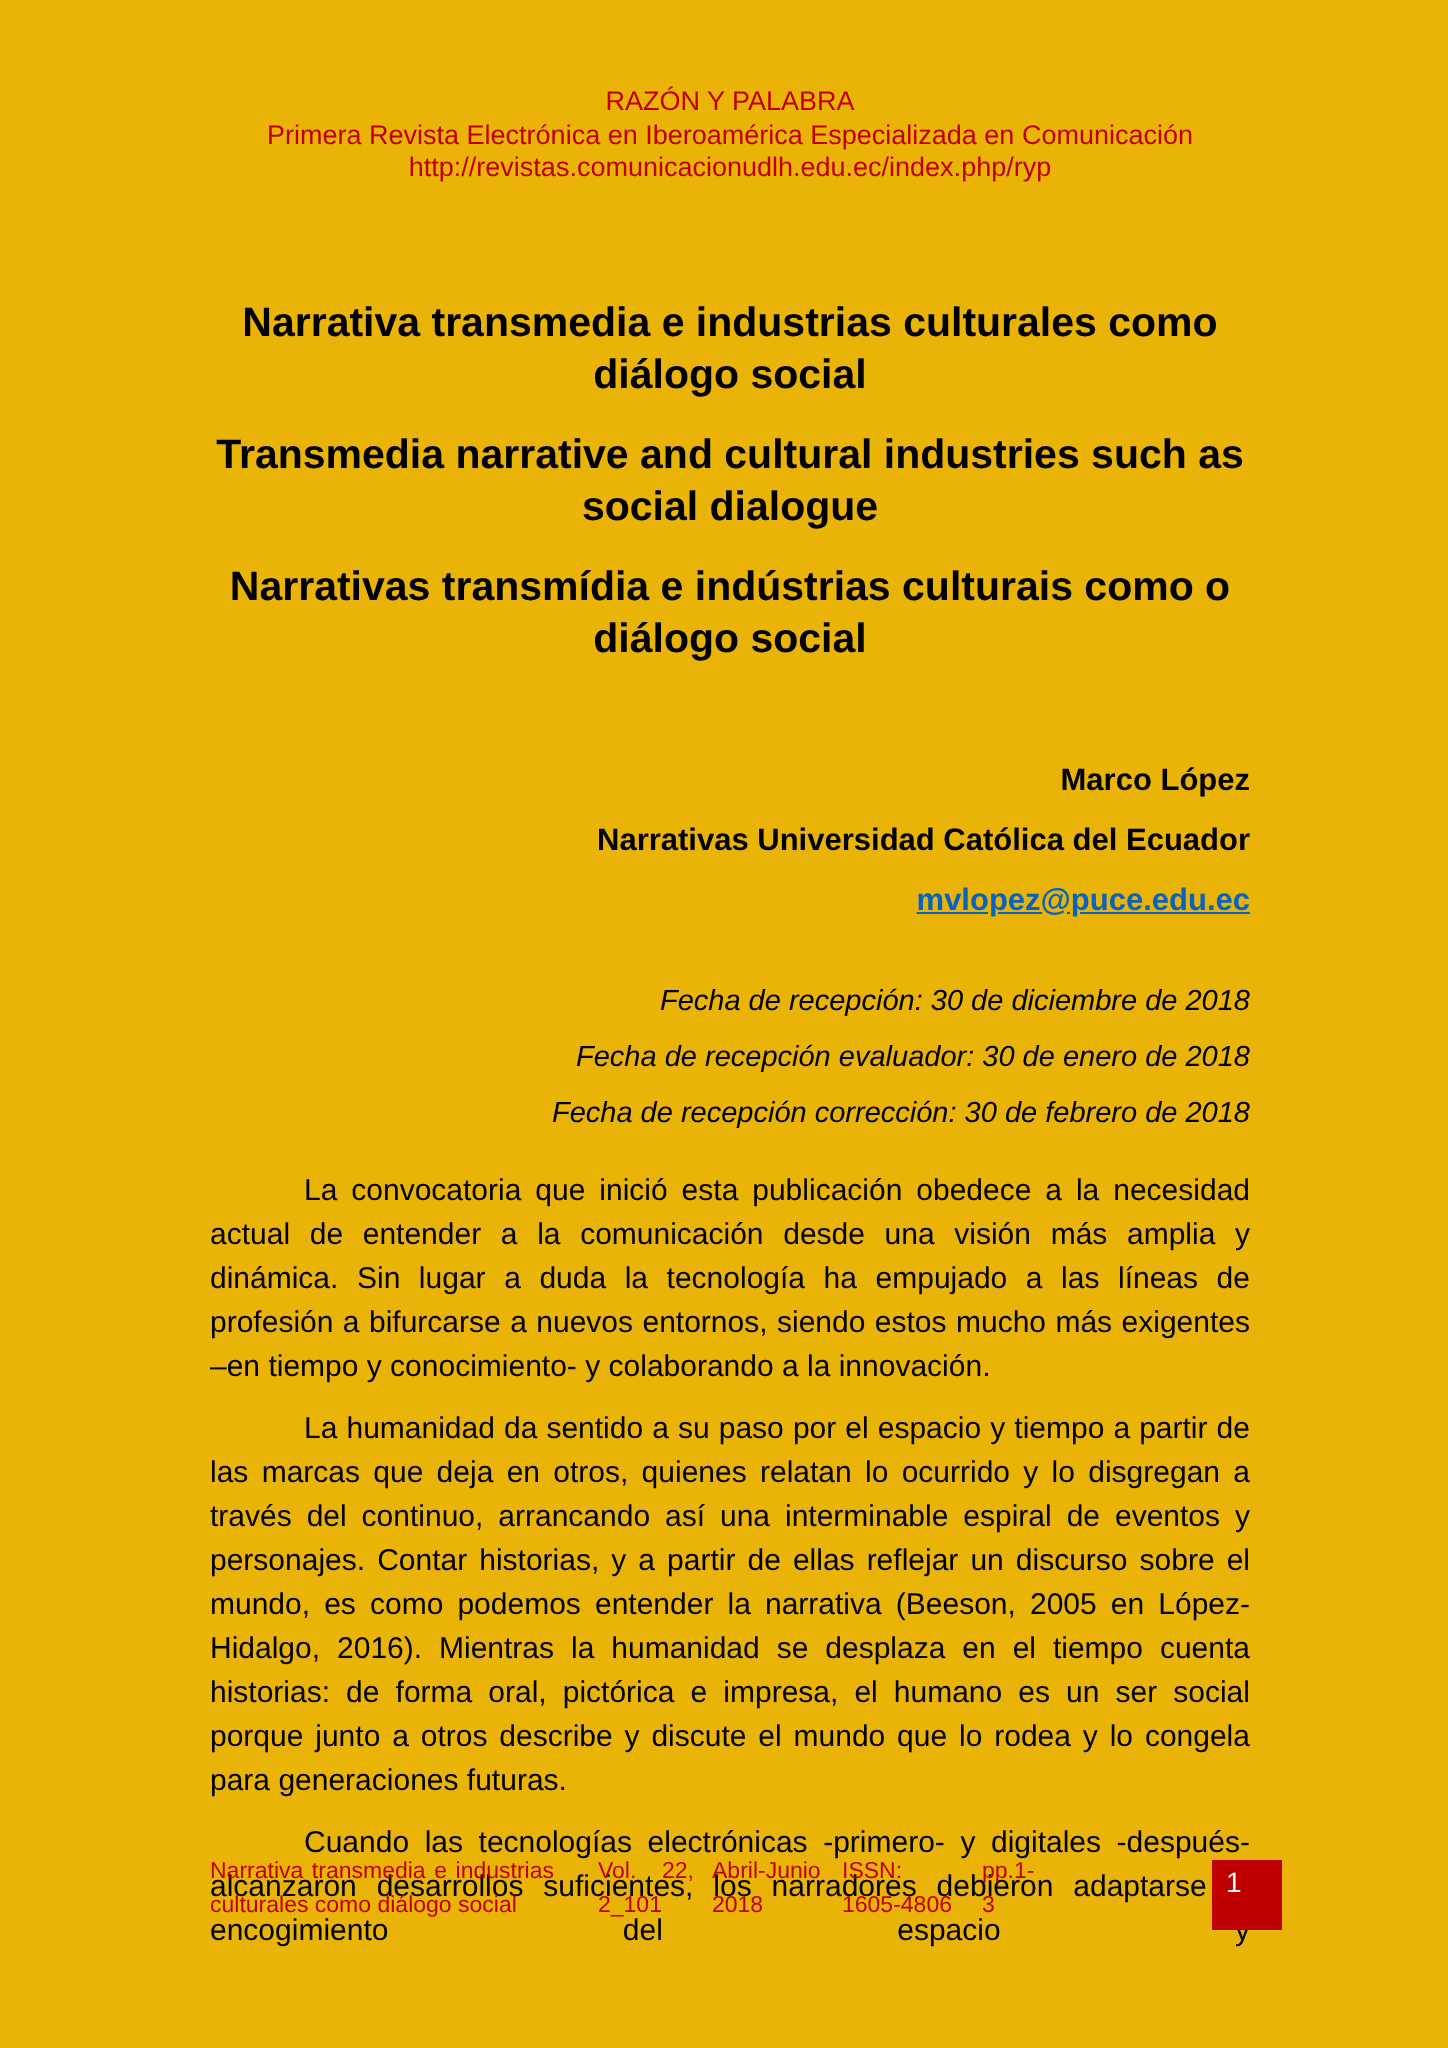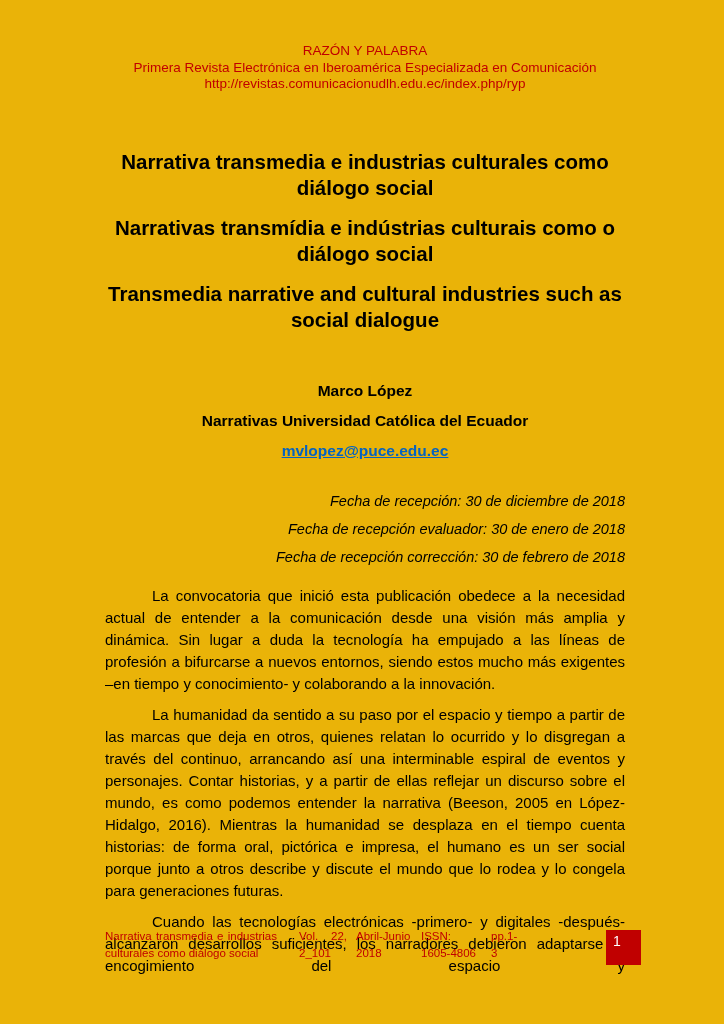--- a/index.html
+++ b/index.html
@@ -32,21 +32,21 @@
     font-size: 20.5px;
     line-height: 26px;
     font-weight: 700;
     text-align: center;
     margin: 0 0 14px 0;
   }
 
   
   .author-block {
     margin-top: 49px;
-    text-align: center;
+    text-align: right;
     font-weight: 700;
     font-size: 15.5px;
   }
   .author-line { line-height: 17px; margin-bottom: 13px; }
   .author-email {
     color: #0563C1;
     text-decoration: underline;
     font-weight: 700;
     cursor: pointer;
   }
@@ -109,22 +109,22 @@
 <div class="page">
 
   <header class="journal-header">
     <span class="jh-line">RAZÓN Y PALABRA</span>
     <span class="jh-line">Primera Revista Electrónica en Iberoamérica Especializada en Comunicación</span>
     <a class="jh-line jh-url">http://revistas.comunicacionudlh.edu.ec/index.php/ryp</a>
   </header>
 
   <section class="titles">
     <h1 class="title">Narrativa transmedia e industrias culturales como diálogo social</h1>
+    <h1 class="title">Transmedia narrative and cultural industries such as social dialogue</h1>
     <h1 class="title">Narrativas transmídia e indústrias culturais como o diálogo social</h1>
-    <h1 class="title">Transmedia narrative and cultural industries such as social dialogue</h1>
   </section>
 
   <section class="author-block">
     <div class="author-line">Marco López</div>
     <div class="author-line">Narrativas Universidad Católica del Ecuador</div>
     <div class="author-line">
       <a class="author-email">mvlopez@puce.edu.ec</a>
     </div>
   </section>
 

